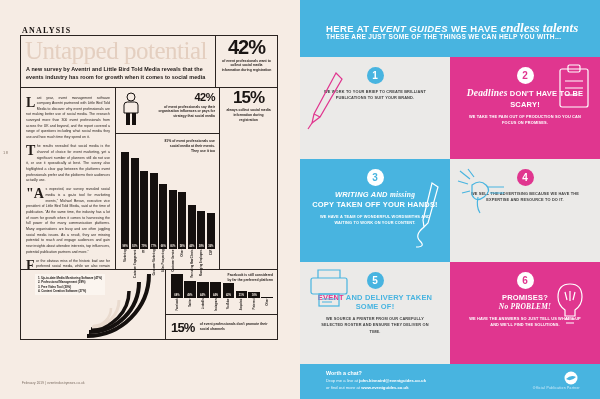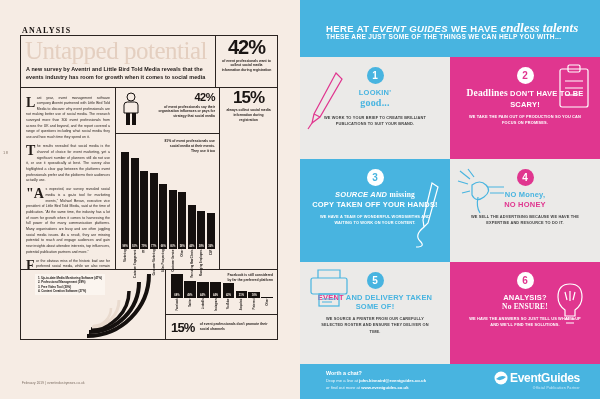--- a/index.html
+++ b/index.html
@@ -68,21 +68,21 @@
   .cell{width:150px;height:102.33px;box-sizing:border-box;position:relative;padding:7px 12px;overflow:hidden;}
   .cell.blue{background:#ebeae8;}
   .cell.pink{background:#e0368f;}
   .cell.blue2{background:#48b4e0;}
   .num-badge{width:17px;height:17px;border-radius:50%;color:#fff;font-size:10px;font-weight:bold;display:flex;align-items:center;justify-content:center;margin:3px auto 4px;}
   .b-blue{background:#48b4e0;}
   .b-pink{background:#e0368f;}
   .b-white{background:#ffffff;color:#e0368f;}
   .b-white2{background:#ffffff;color:#48b4e0;}
   .c-title{text-align:center;font-size:7.5px;font-weight:bold;line-height:1.25;letter-spacing:.2px;}
-  .c-title .scr{font-family:"Liberation Serif",serif;font-weight:bold;}
+  .c-title .scr{font-family:"Liberation Serif",serif;font-style:italic;font-weight:bold;}
   .c-body{text-align:center;font-size:3.9px;font-weight:bold;line-height:1.55;margin-top:5px;letter-spacing:.15px;padding:0 4px;}
   .t-blue{color:#48b4e0;}
   .t-pink{color:#e0368f;}
   .t-white{color:#ffffff;}
   .t-dark{color:#3f3f3f;}
   .ico{position:absolute;}
 
   .rp-foot{height:35px;background:#48b4e0;position:relative;}
   .foot-t{position:absolute;left:26px;top:6px;font-size:5.4px;font-weight:bold;color:#ffffff;}
   .foot-b{position:absolute;left:26px;top:14px;font-size:4.2px;line-height:1.6;color:#eaf6fc;}
@@ -317,24 +317,20 @@
 
       <div class="cell blue">
         <svg class="ico" style="left:6px;top:14px;" width="40" height="62" viewBox="0 0 40 62">
           <g stroke="#e0368f" stroke-width="1.2" fill="none">
             <path d="M30 2 L36 8 L14 46 L6 52 L8 43 Z"></path>
             <path d="M8 43 L14 46"></path>
             <path d="M6 52 L2 58"></path>
           </g>
         </svg>
         <div class="num-badge b-blue">1</div>
-        <div class="c-title t-blue">
-          <span>LOOKIN'</span><br>
-          <span class="scr" style="font-size:10px;">good...</span>
-        </div>
         <div class="c-body t-dark">WE WORK TO YOUR BRIEF TO CREATE BRILLIANT PUBLICATIONS TO SUIT YOUR BRAND.</div>
       </div>
 
       <div class="cell pink">
         <svg class="ico" style="right:6px;top:6px;" width="40" height="50" viewBox="0 0 40 50">
           <g stroke="#ffffff" stroke-width="1.2" fill="none">
             <rect x="6" y="6" width="28" height="38" rx="2"></rect>
             <rect x="14" y="2" width="12" height="7" rx="1.5"></rect>
             <path d="M11 18 h18 M11 25 h18 M11 32 h12"></path>
           </g>
@@ -349,41 +345,37 @@
 
       <div class="cell blue2">
         <svg class="ico" style="right:4px;top:20px;" width="36" height="70" viewBox="0 0 36 70">
           <g stroke="#ffffff" stroke-width="1.2" fill="none">
             <path d="M22 4 L28 8 L18 44 L14 48 L13 41 Z"></path>
             <path d="M14 48 Q4 56 10 62 Q16 68 6 68"></path>
           </g>
         </svg>
         <div class="num-badge b-white2">3</div>
         <div class="c-title t-white">
-          <span class="it" style="font-style:italic;">SOURCE AND</span>
+          <span class="it" style="font-style:italic;">WRITING AND</span>
           <span class="scr">missing</span><br>
           <span>COPY TAKEN OFF YOUR HANDS!</span>
         </div>
         <div class="c-body t-white">WE HAVE A TEAM OF WONDERFUL WORDSMITHS AND WAITING TO WORK ON YOUR CONTENT.</div>
       </div>
 
       <div class="cell blue">
         <svg class="ico" style="left:4px;top:6px;" width="56" height="52" viewBox="0 0 56 52">
           <g stroke="#48b4e0" stroke-width="1.2" fill="none">
             <path d="M18 20 Q26 14 32 20 Q38 26 30 32 Q22 38 18 30 Z"></path>
             <path d="M24 32 Q22 42 26 48"></path>
             <path d="M6 6 L16 14 M4 16 L14 19 M8 28 L16 26 M14 4 L20 12"></path>
             <path d="M34 22 h16 M36 28 h14"></path>
           </g>
         </svg>
         <div class="num-badge b-pink">4</div>
-        <div class="c-title">
-          <span class="t-blue">NO Money,</span><br>
-          <span class="t-pink">NO HONEY</span>
-        </div>
         <div class="c-body t-dark">WE SELL THE ADVERTISING BECAUSE WE HAVE THE EXPERTISE AND RESOURCE TO DO IT.</div>
       </div>
 
       <div class="cell blue">
         <svg class="ico" style="left:6px;top:4px;" width="50" height="44" viewBox="0 0 50 44">
           <g stroke="#48b4e0" stroke-width="1.2" fill="none">
             <path d="M12 12 L12 4 L34 4 L34 12"></path>
             <rect x="5" y="12" width="36" height="16" rx="2"></rect>
             <rect x="13" y="28" width="20" height="12"></rect>
             <path d="M16 33 h14 M16 36 h10"></path>
@@ -400,36 +392,35 @@
       <div class="cell pink">
         <svg class="ico" style="right:8px;top:16px;" width="44" height="56" viewBox="0 0 44 56">
           <g stroke="#ffffff" stroke-width="1.2" fill="none">
             <path d="M22 6 Q34 6 34 19 Q34 27 27 32 L27 38 L17 38 L17 32 Q10 27 10 19 Q10 6 22 6 Z"></path>
             <path d="M17 41 h10 M18 45 h8"></path>
             <path d="M17 14 L19 22 M22 13 L22 23 M27 14 L25 22"></path>
           </g>
         </svg>
         <div class="num-badge b-white">6</div>
         <div class="c-title t-white">
-          <span>ANALYSIS?</span><br>
-          <span class="scr">No ENSURE!</span>
+          <span>PROMISES?</span><br>
+          <span class="scr">No PROBLEM!</span>
         </div>
         <div class="c-body t-white">WE HAVE THE ANSWERS SO JUST TELL US WHAT'S UP AND WE'LL FIND THE SOLUTIONS.</div>
       </div>
     </div>
 
     <div class="rp-foot">
       <div class="foot-t">Worth a chat?</div>
       <div class="foot-b">
         <span>Drop me a line at </span><b>john.kinnaird@eventguides.co.uk</b><br>
         <span>or find out more at </span><b>www.eventguides.co.uk</b>
       </div>
       <div class="logo">
         <svg width="14" height="14" viewBox="0 0 14 14" style="margin-right:2px;">
           <circle cx="7" cy="7" r="6.5" fill="#ffffff"></circle>
           <path d="M2 8 Q7 3 12 6 Q7 11 2 8 Z" fill="#48b4e0"></path>
         </svg>
-        <span class="logo-tx">EventGuides</span>
       </div>
       <div class="logo-sub">Official Publication Partner</div>
     </div>
   </div>
 </div>
 
 </body></html>

